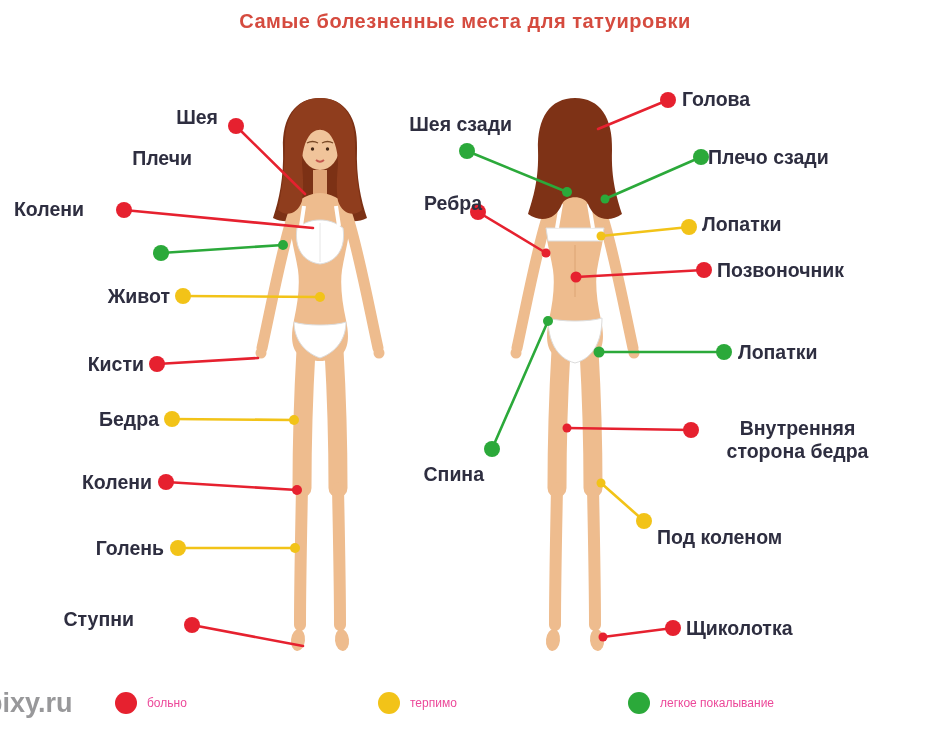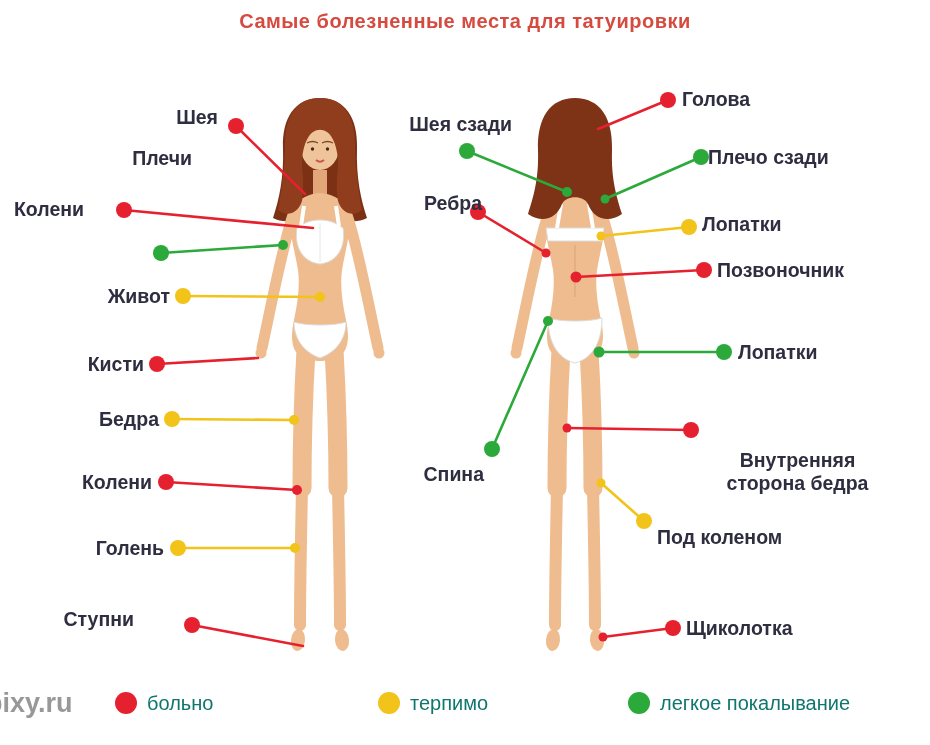--- a/index.html
+++ b/index.html
@@ -13,23 +13,23 @@
     font-size:20px; font-weight:bold; color:var(--c-title,#d54b3f);
     letter-spacing:0.5px; z-index:5;
   }
   .figure { position:absolute; z-index:1; }
   #overlay { position:absolute; left:0; top:0; z-index:2; }
   .lbl {
     position:absolute; font-size:19.5px; font-weight:bold;
     color:var(--c-text,#2e2e40); white-space:nowrap; line-height:26px; z-index:4;text-align:center;
   }
   .lbl.r { }
-  .lbl.wrap { white-space:normal; width:185px; line-height:23px;margin-top:32px; }
+  .lbl.wrap { white-space:normal; width:185px; line-height:23px; }
   .legend-lbl {
-    position:absolute; font-size:20px; color:#0f766e; line-height:26px; z-index:4;
+    position:absolute; font-size:12px; color:#ec4899; line-height:26px; z-index:4;
   }
   .watermark {
     position:absolute; left:-14px; top:688px; font-size:27px; font-weight:bold;
     color:#98989a; z-index:4;
   }
   
   line { stroke-width:2.6; stroke-linecap:round; fill:none; }
   line.pain { stroke:var(--c-pain,#e6212f); }
   line.tol  { stroke:var(--c-tolerable,#f2c318); }
   line.tin  { stroke:var(--c-tingle,#2ba93a); }

